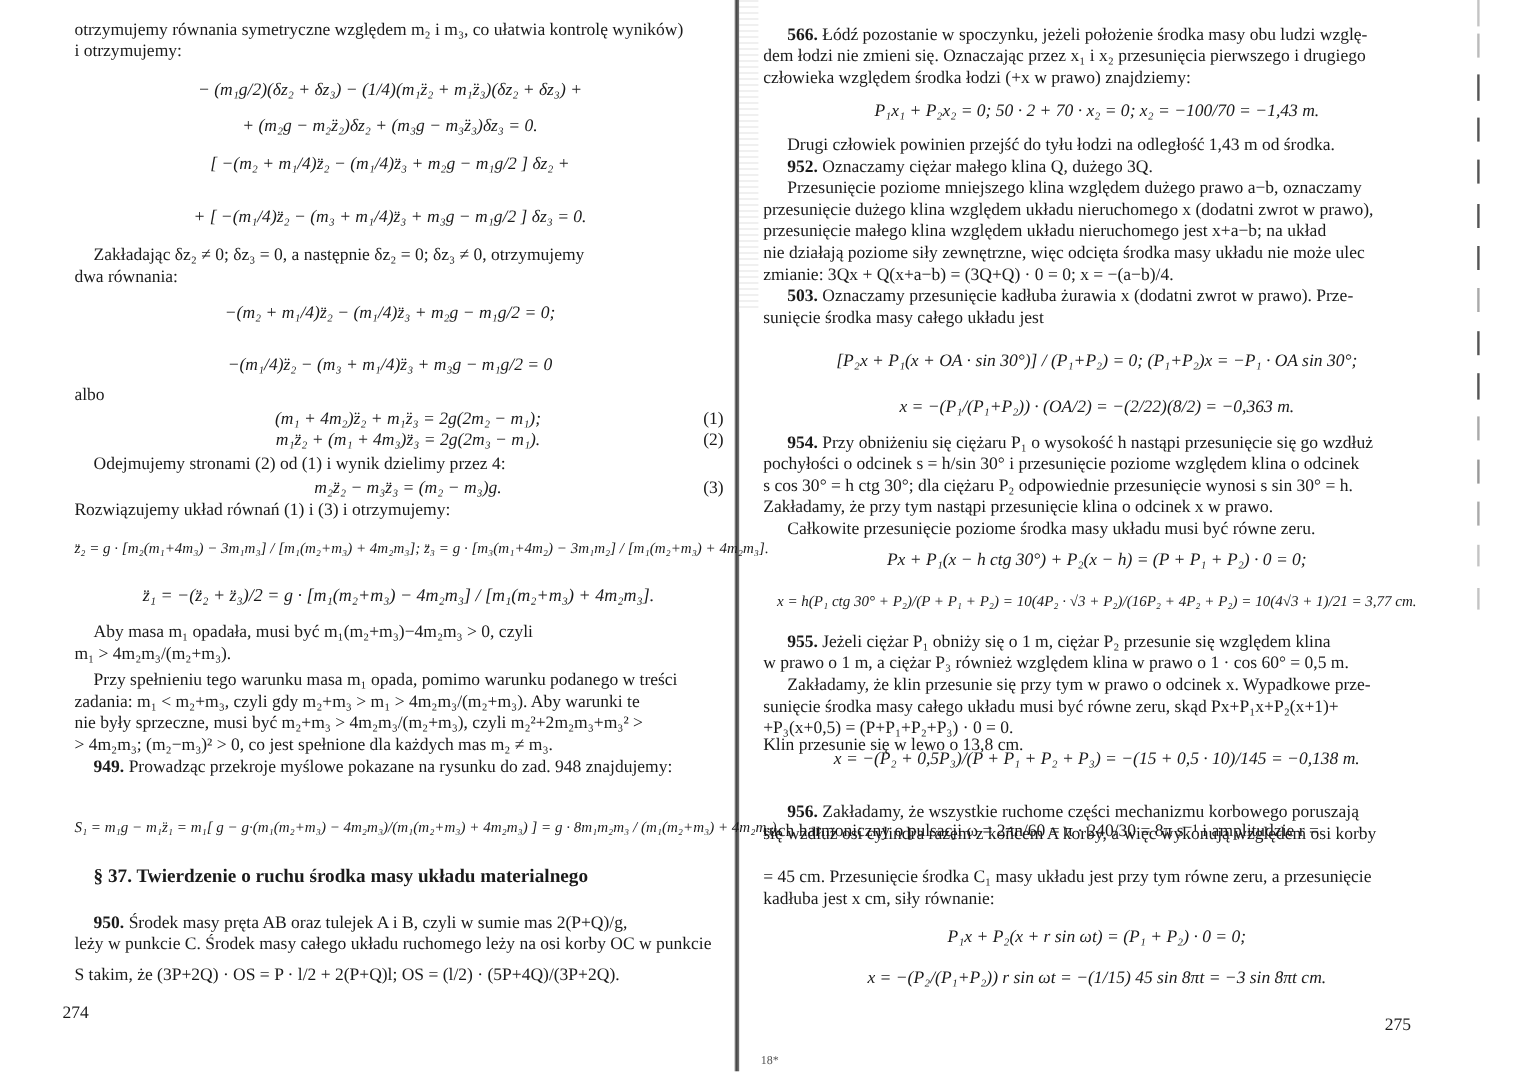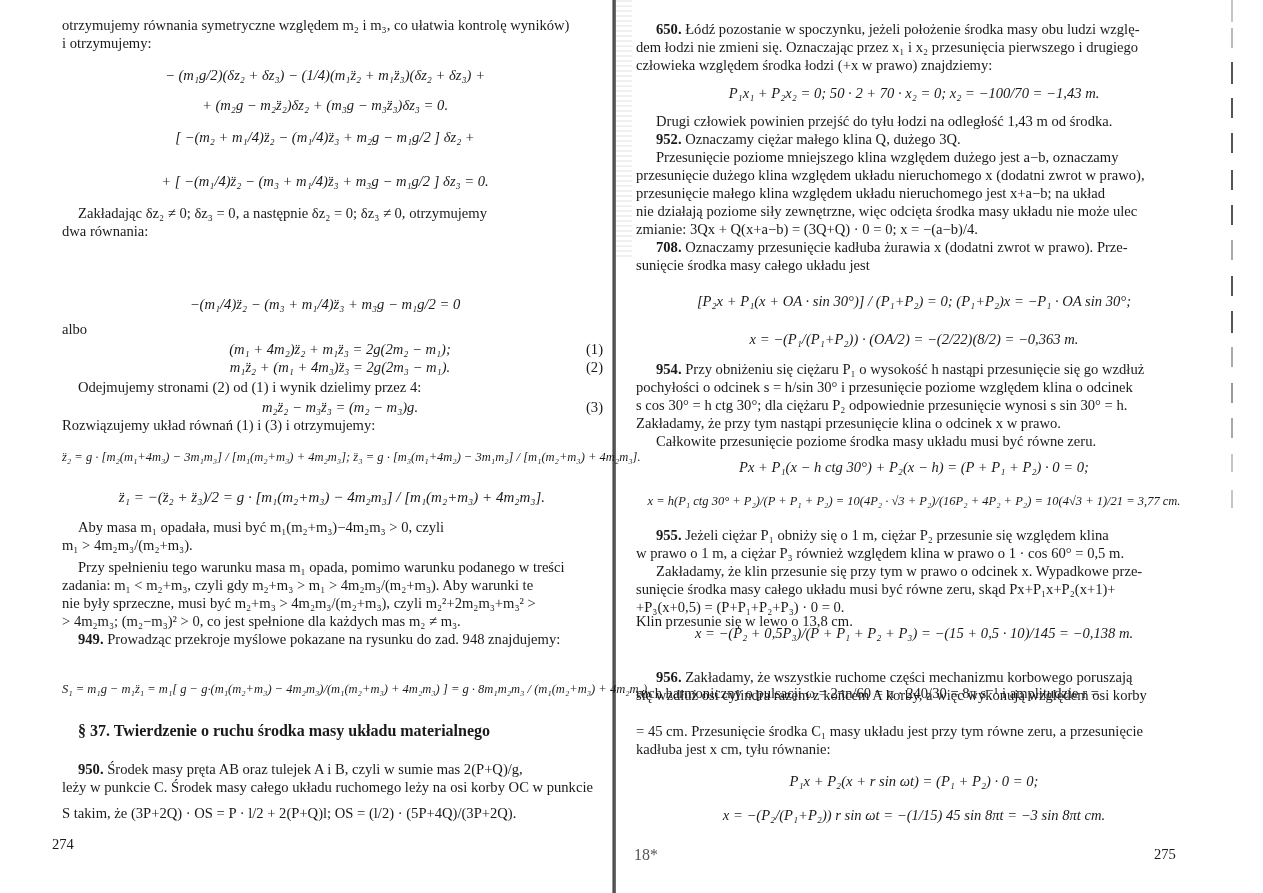--- a/index.html
+++ b/index.html
@@ -12,40 +12,41 @@
           background:linear-gradient(90deg,#bbb,#444 40%,#777);}
   .gutter-noise{position:absolute;left:616px;top:0;width:16px;height:260px;
           background:repeating-linear-gradient(180deg,#e6e6e6 0 2px,#fff 2px 5px);opacity:.6;}
   .edge-mark{position:absolute;left:1231px;width:2px;background:#555;}
   .txt{position:absolute;font-size:14.6px;line-height:18px;white-space:nowrap;}
   .eq{position:absolute;font-size:14.6px;line-height:18px;font-style:italic;white-space:nowrap;text-align:center;}
   .eqno{position:absolute;font-size:14.6px;line-height:18px;}
   b.num{font-weight:bold;}
   .heading{position:absolute;font-size:16px;font-weight:bold;white-space:nowrap;}
   .pageno{position:absolute;font-size:14.6px;}
-  .sig{position:absolute;font-size:16px;color:#555;}
+  .sig{position:absolute;font-size:10px;color:#555;margin-top:33px;}
 </style>
 </head>
 <body>
 
 <div class="gutter"></div>
 <div class="gutter-noise"></div>
 
 <div class="page" id="left-page">
   <div class="txt" style="left:62px;top:16px;">otrzymujemy równania symetryczne względem m₂ i m₃, co ułatwia kontrolę wyników)</div>
   <div class="txt" style="left:62px;top:34px;">i otrzymujemy:</div>
 
   <div class="eq" style="left:100px;width:450px;top:66px;">− (m₁g/2)(δz₂ + δz₃) − (1/4)(m₁z̈₂ + m₁z̈₃)(δz₂ + δz₃) +</div>
   <div class="eq" style="left:100px;width:450px;top:96px;">+ (m₂g − m₂z̈₂)δz₂ + (m₃g − m₃z̈₃)δz₃ = 0.</div>
   <div class="eq" style="left:100px;width:450px;top:128px;">[ −(m₂ + m₁/4)z̈₂ − (m₁/4)z̈₃ + m₂g − m₁g/2 ] δz₂ +</div>
   <div class="eq" style="left:100px;width:450px;top:172px;">+ [ −(m₁/4)z̈₂ − (m₃ + m₁/4)z̈₃ + m₃g − m₁g/2 ] δz₃ = 0.</div>
 
   <div class="txt" style="left:78px;top:204px;">Zakładając δz₂ ≠ 0;   δz₃ = 0, a następnie δz₂ = 0;   δz₃ ≠ 0, otrzymujemy</div>
   <div class="txt" style="left:62px;top:222px;">dwa równania:</div>
 
+  <div class="eq" style="left:100px;width:450px;top:252px;">−(m₂ + m₁/4)z̈₂ − (m₁/4)z̈₃ + m₂g − m₁g/2 = 0;</div>
   <div class="eq" style="left:100px;width:450px;top:295px;">−(m₁/4)z̈₂ − (m₃ + m₁/4)z̈₃ + m₃g − m₁g/2 = 0</div>
 
   <div class="txt" style="left:62px;top:320px;">albo</div>
 
   <div class="eq" style="left:150px;width:380px;top:340px;">(m₁ + 4m₂)z̈₂ + m₁z̈₃ = 2g(2m₂ − m₁);</div>
   <div class="eqno" style="left:586px;top:340px;">(1)</div>
   <div class="eq" style="left:150px;width:380px;top:358px;">m₁z̈₂ + (m₁ + 4m₃)z̈₃ = 2g(2m₃ − m₁).</div>
   <div class="eqno" style="left:586px;top:358px;">(2)</div>
 
   <div class="txt" style="left:78px;top:378px;">Odejmujemy stronami (2) od (1) i wynik dzielimy przez 4:</div>
@@ -77,38 +78,38 @@
     <b class="num">950.</b><span> Środek masy pręta AB oraz tulejek A i B, czyli w sumie mas 2(P+Q)/g,</span>
   </div>
   <div class="txt" style="left:62px;top:778px;">leży w punkcie C. Środek masy całego układu ruchomego leży na osi korby OC w punkcie</div>
   <div class="txt" style="left:62px;top:804px;">S takim, że (3P+2Q) · OS = P · l/2 + 2(P+Q)l;     OS = (l/2) · (5P+4Q)/(3P+2Q).</div>
 
   <div class="pageno" style="left:52px;top:836px;">274</div>
 </div>
 
 <div class="page" id="right-page">
   <div class="txt" style="left:42px;top:20px;">
-    <b class="num">650.</b><span> Łódź pozostanie w spoczynku, jeżeli położenie środka masy obu ludzi wzglę-</span>
+    <b class="num">566.</b><span> Łódź pozostanie w spoczynku, jeżeli położenie środka masy obu ludzi wzglę-</span>
   </div>
   <div class="txt" style="left:22px;top:38px;">dem łodzi nie zmieni się. Oznaczając przez x₁ i x₂ przesunięcia pierwszego i drugiego</div>
   <div class="txt" style="left:22px;top:56px;">człowieka względem środka łodzi (+x w prawo) znajdziemy:</div>
   <div class="eq" style="left:30px;width:540px;top:84px;">P₁x₁ + P₂x₂ = 0;     50 · 2 + 70 · x₂ = 0;     x₂ = −100/70 = −1,43 m.</div>
   <div class="txt" style="left:42px;top:112px;">Drugi człowiek powinien przejść do tyłu łodzi na odległość 1,43 m od środka.</div>
 
   <div class="txt" style="left:42px;top:130px;">
     <b class="num">952.</b><span> Oznaczamy ciężar małego klina Q, dużego 3Q.</span>
   </div>
-  <div class="txt" style="left:42px;top:148px;">Przesunięcie poziome mniejszego klina względem dużego jest a−b, oznaczamy</div>
+  <div class="txt" style="left:42px;top:148px;">Przesunięcie poziome mniejszego klina względem dużego prawo a−b, oznaczamy</div>
   <div class="txt" style="left:22px;top:166px;">przesunięcie dużego klina względem układu nieruchomego x (dodatni zwrot w prawo),</div>
   <div class="txt" style="left:22px;top:184px;">przesunięcie małego klina względem układu nieruchomego jest x+a−b; na układ</div>
   <div class="txt" style="left:22px;top:202px;">nie działają poziome siły zewnętrzne, więc odcięta środka masy układu nie może ulec</div>
   <div class="txt" style="left:22px;top:220px;">zmianie: 3Qx + Q(x+a−b) = (3Q+Q) · 0 = 0; x = −(a−b)/4.</div>
 
   <div class="txt" style="left:42px;top:238px;">
-    <b class="num">708.</b><span> Oznaczamy przesunięcie kadłuba żurawia x (dodatni zwrot w prawo). Prze-</span>
+    <b class="num">503.</b><span> Oznaczamy przesunięcie kadłuba żurawia x (dodatni zwrot w prawo). Prze-</span>
   </div>
   <div class="txt" style="left:22px;top:256px;">sunięcie środka masy całego układu jest</div>
   <div class="eq" style="left:30px;width:540px;top:292px;">[P₂x + P₁(x + OA · sin 30°)] / (P₁+P₂) = 0;     (P₁+P₂)x = −P₁ · OA sin 30°;</div>
   <div class="eq" style="left:30px;width:540px;top:330px;">x = −(P₁/(P₁+P₂)) · (OA/2) = −(2/22)(8/2) = −0,363 m.</div>
 
   <div class="txt" style="left:42px;top:360px;">
     <b class="num">954.</b><span> Przy obniżeniu się ciężaru P₁ o wysokość h nastąpi przesunięcie się go wzdłuż</span>
   </div>
   <div class="txt" style="left:22px;top:378px;">pochyłości o odcinek s = h/sin 30° i przesunięcie poziome względem klina o odcinek</div>
   <div class="txt" style="left:22px;top:396px;">s cos 30° = h ctg 30°; dla ciężaru P₂ odpowiednie przesunięcie wynosi s sin 30° = h.</div>
@@ -126,21 +127,21 @@
   <div class="txt" style="left:22px;top:598px;">+P₃(x+0,5) = (P+P₁+P₂+P₃) · 0 = 0.</div>
   <div class="eq" style="left:30px;width:540px;top:624px;">x = −(P₂ + 0,5P₃)/(P + P₁ + P₂ + P₃) = −(15 + 0,5 · 10)/145 = −0,138 m.</div>
   <div class="txt" style="left:22px;top:612px;">Klin przesunie się w lewo o 13,8 cm.</div>
 
   <div class="txt" style="left:42px;top:668px;">
     <b class="num">956.</b><span> Zakładamy, że wszystkie ruchome części mechanizmu korbowego poruszają</span>
   </div>
   <div class="txt" style="left:22px;top:686px;">się wzdłuż osi cylindra razem z końcem A korby, a więc wykonują względem osi korby</div>
   <div class="txt" style="left:22px;top:684px;">ruch harmoniczny o pulsacji ω = 2πn/60 = π · 240/30 = 8π s⁻¹ i amplitudzie r =</div>
   <div class="txt" style="left:22px;top:722px;">= 45 cm. Przesunięcie środka C₁ masy układu jest przy tym równe zeru, a przesunięcie</div>
-  <div class="txt" style="left:22px;top:740px;">kadłuba jest x cm, tyłu równanie:</div>
+  <div class="txt" style="left:22px;top:740px;">kadłuba jest x cm, siły równanie:</div>
   <div class="eq" style="left:30px;width:540px;top:772px;">P₁x + P₂(x + r sin ωt) = (P₁ + P₂) · 0 = 0;</div>
   <div class="eq" style="left:30px;width:540px;top:806px;">x = −(P₂/(P₁+P₂)) r sin ωt = −(1/15) 45 sin 8πt = −3 sin 8πt  cm.</div>
 
   <div class="sig" style="left:20px;top:846px;">18*</div>
   <div class="pageno" style="left:540px;top:846px;">275</div>
 </div>
 
 <div class="edge-mark" style="top:0;height:22px;opacity:.35;"></div>
 <div class="edge-mark" style="top:28px;height:20px;opacity:.4;"></div>
 <div class="edge-mark" style="top:62px;height:22px;"></div>

